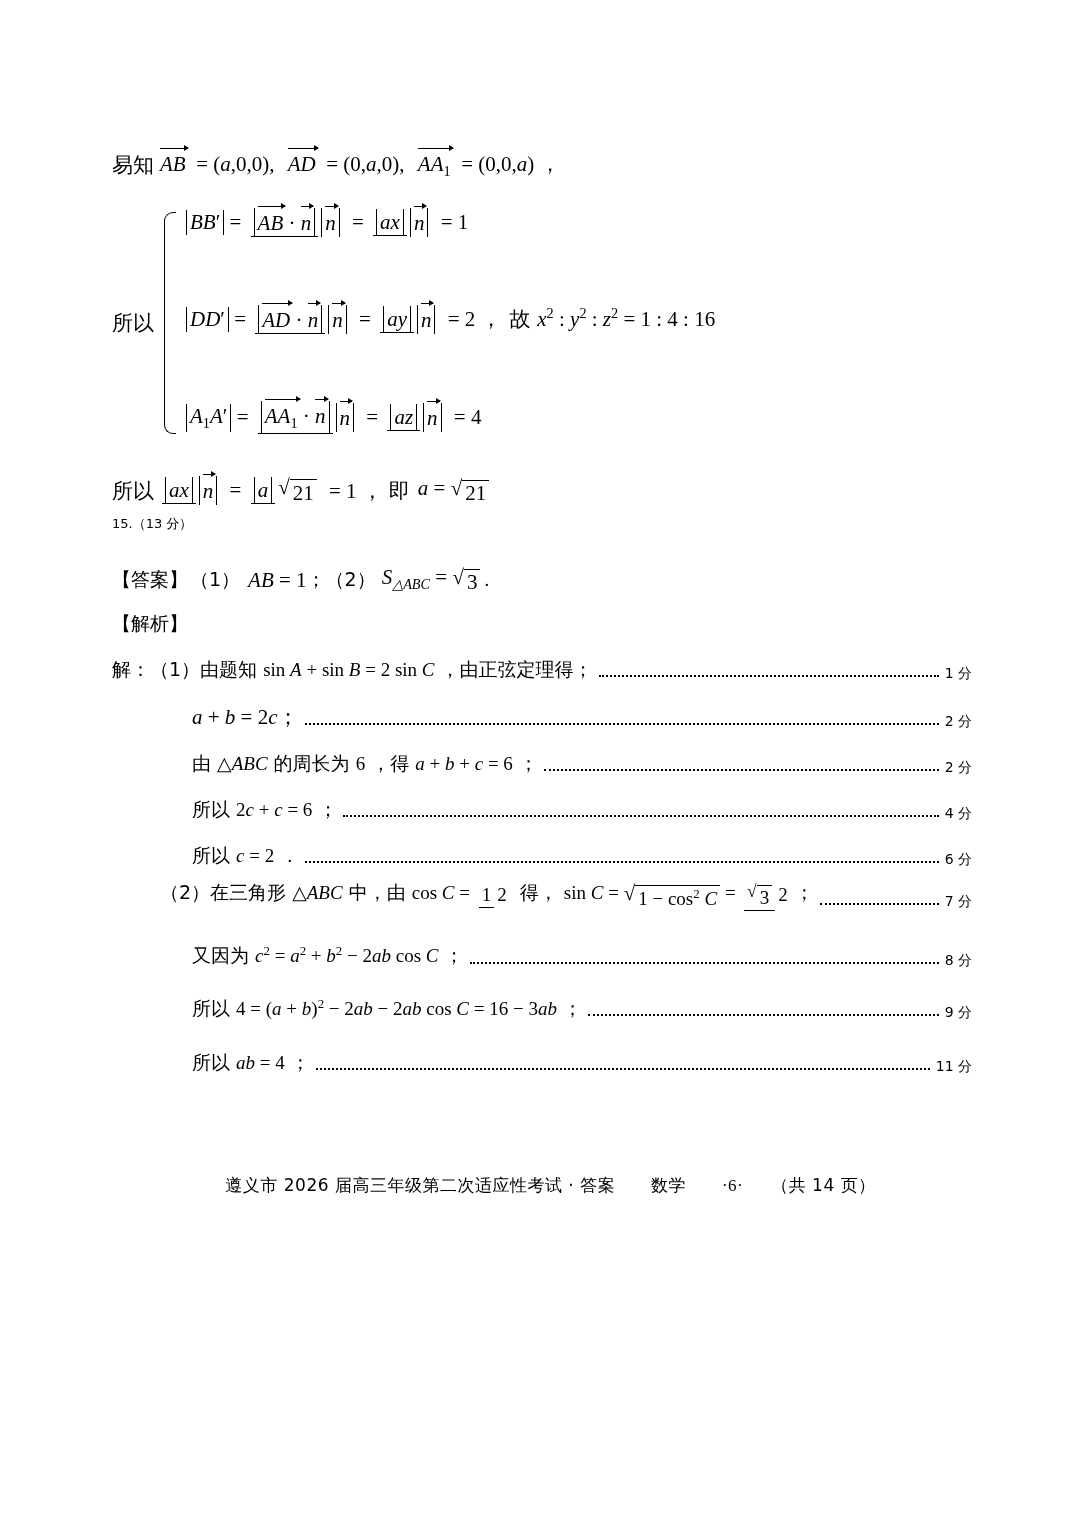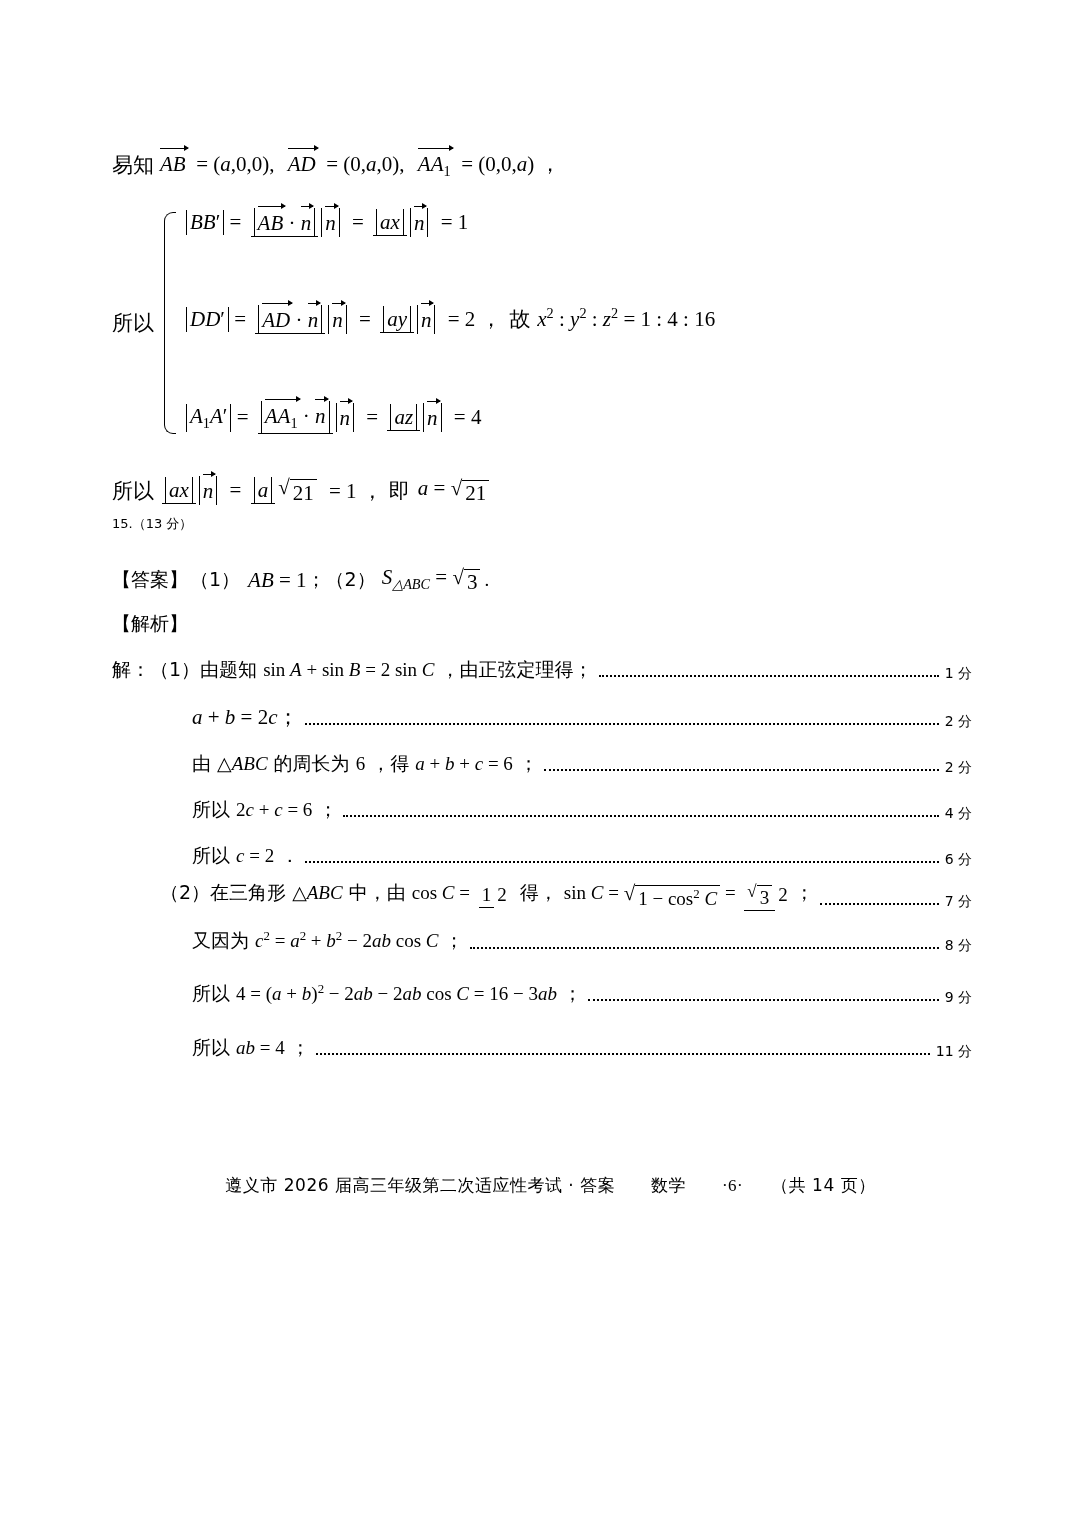--- a/index.html
+++ b/index.html
@@ -263,21 +263,21 @@
                 <span class="rad" style="font-size:17px;">√</span>
                 <span class="body mn">3</span>
               </span></span>
             <span class="den mn">2</span>
           </span><span class="cn">；</span>
       </span>
       <span class="dots"></span>
       <span class="score cn">7 分</span>
     </div>
 
-    <div class="step indent2" style="margin-top:17px;">
+    <div class="step indent2" style="margin-top:32px;">
       <span class="txt">
         <span class="cn">又因为&nbsp;</span><span class="mi">c</span><span class="sup mn">2</span><span class="mn">&nbsp;=&nbsp;</span><span class="mi">a</span><span class="sup mn">2</span><span class="mn">&nbsp;+&nbsp;</span><span class="mi">b</span><span class="sup mn">2</span><span class="mn">&nbsp;− 2</span><span class="mi">ab</span><span class="mn">&nbsp;cos&nbsp;</span><span class="mi">C</span><span class="cn">&nbsp;；</span>
       </span>
       <span class="dots"></span>
       <span class="score cn">8 分</span>
     </div>
 
     <div class="step indent2" style="margin-top:26px;">
       <span class="txt">
         <span class="cn">所以&nbsp;</span><span class="mn">4 = (</span><span class="mi">a</span><span class="mn">&nbsp;+&nbsp;</span><span class="mi">b</span><span class="mn">)</span><span class="sup mn">2</span><span class="mn">&nbsp;− 2</span><span class="mi">ab</span><span class="mn">&nbsp;− 2</span><span class="mi">ab</span><span class="mn">&nbsp;cos&nbsp;</span><span class="mi">C</span><span class="mn">&nbsp;= 16 − 3</span><span class="mi">ab</span><span class="cn">&nbsp;；</span>

